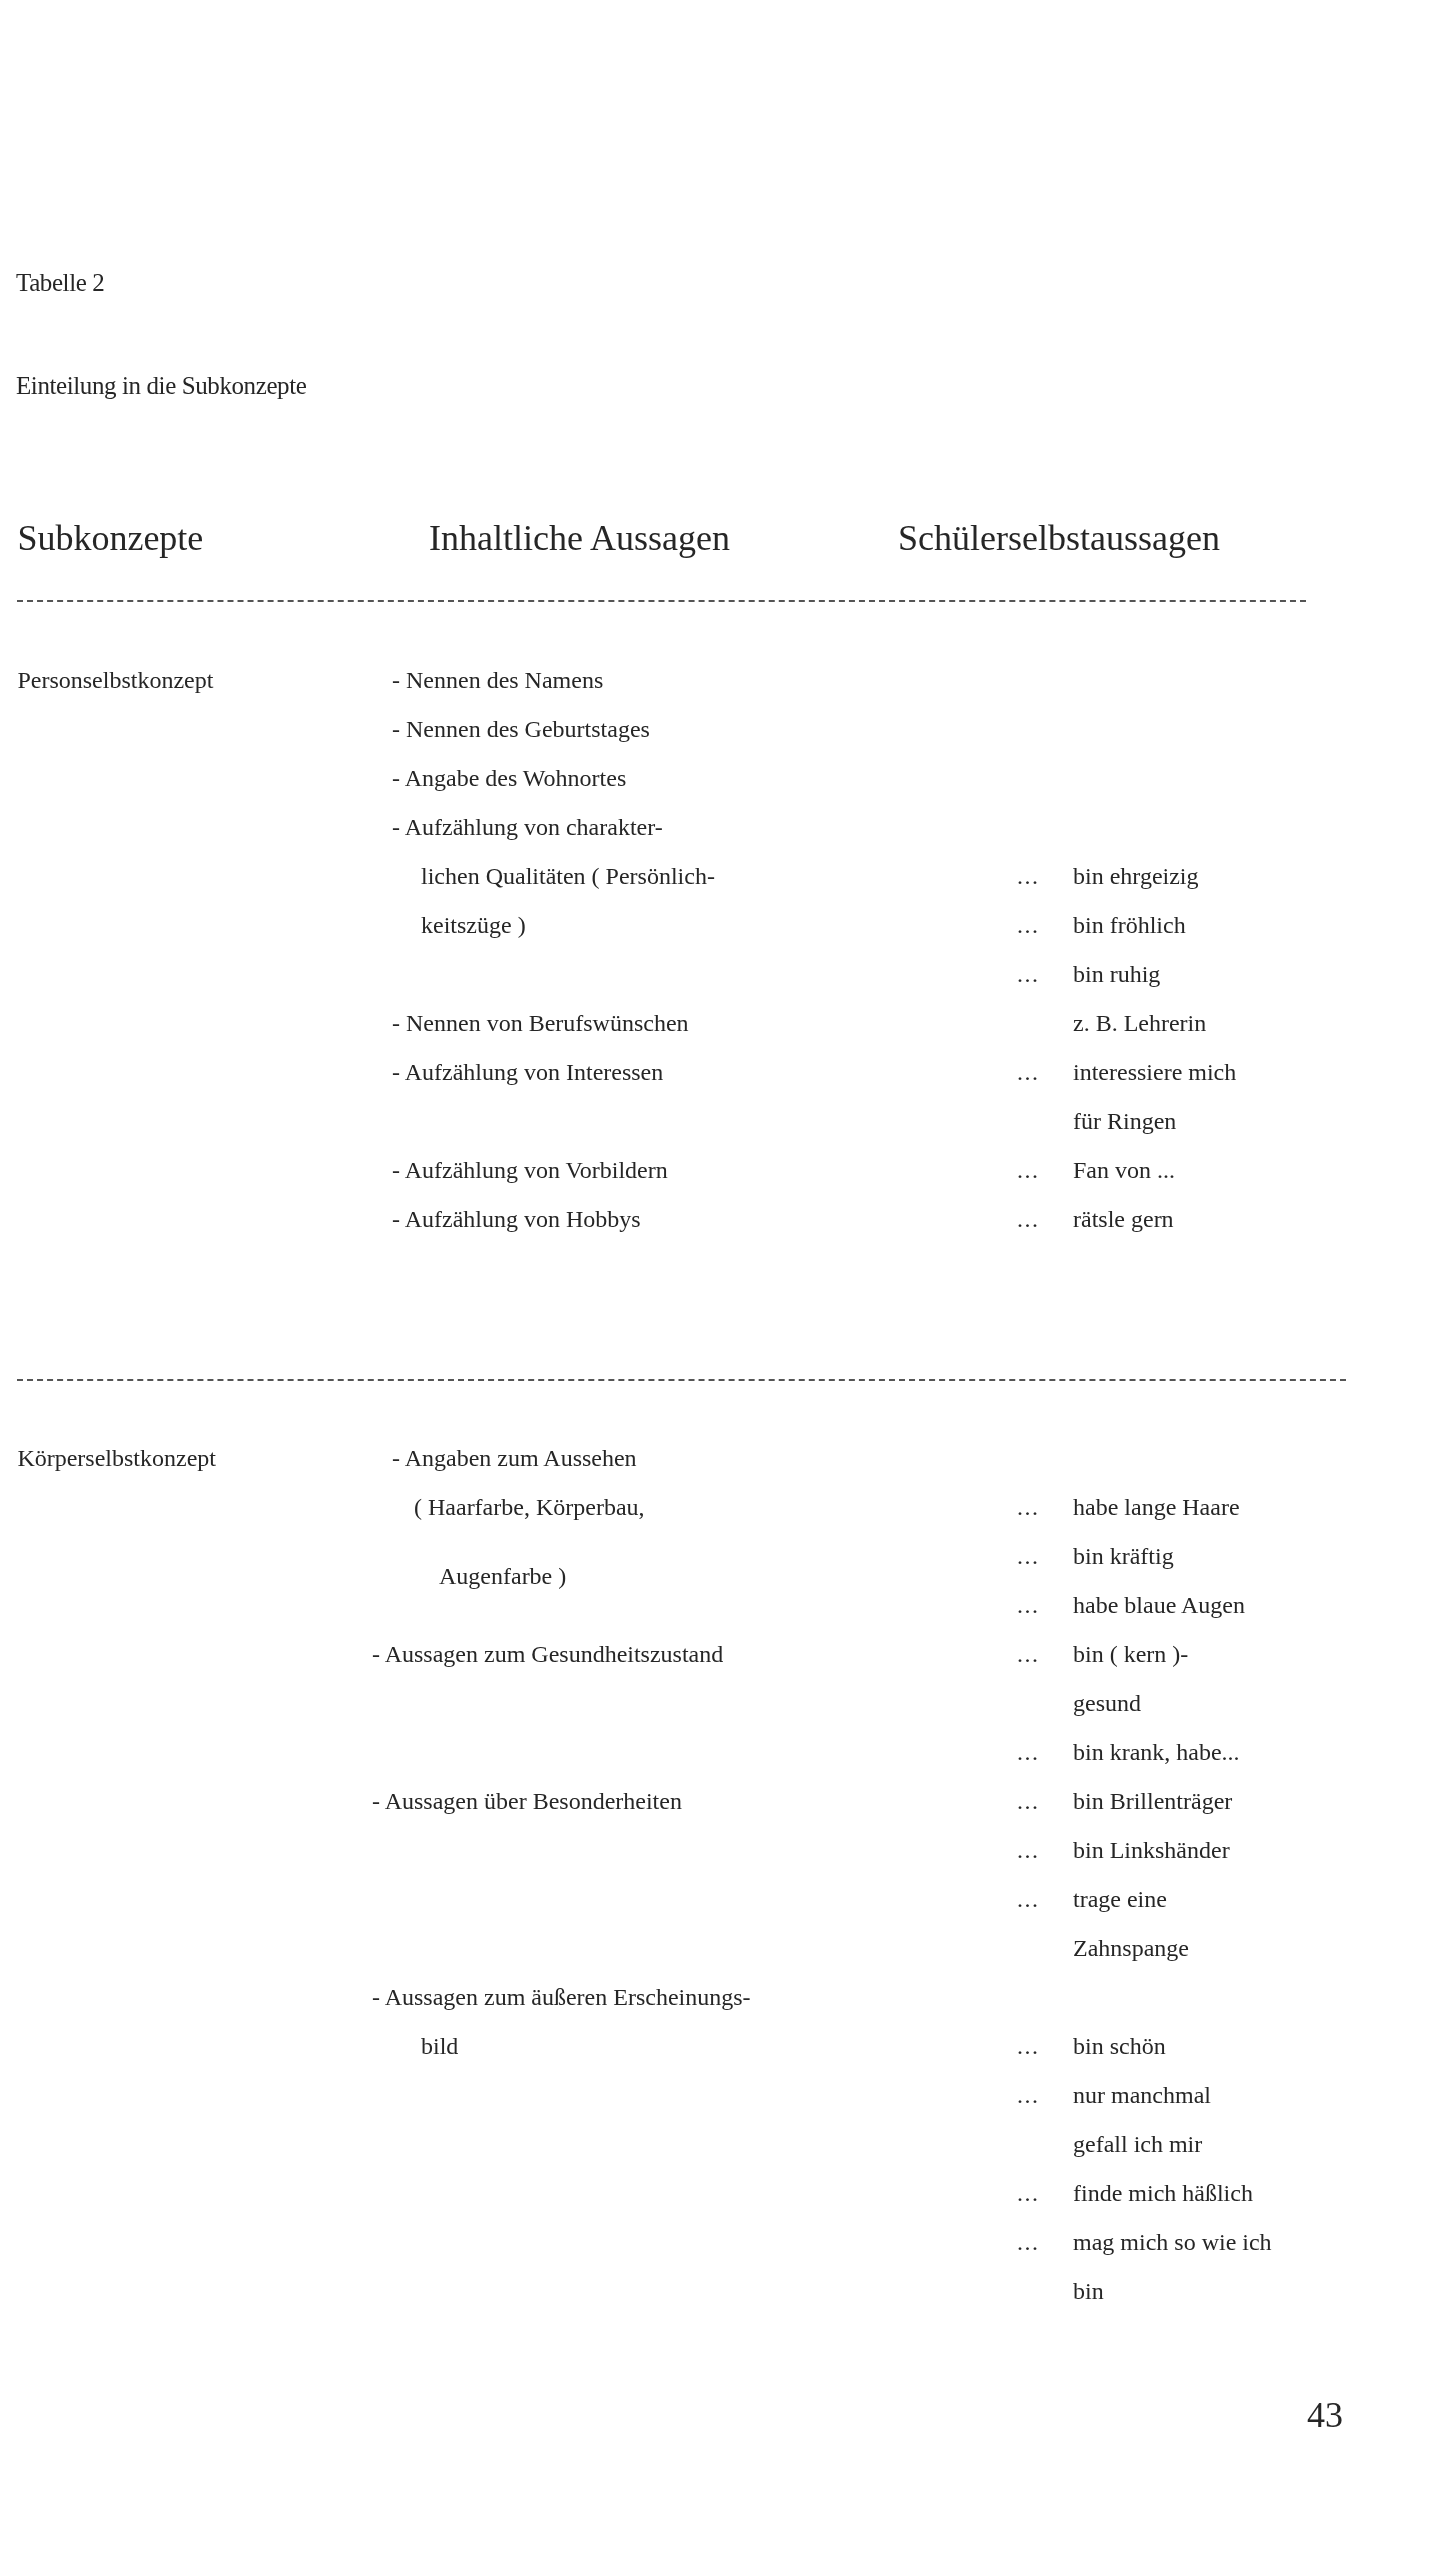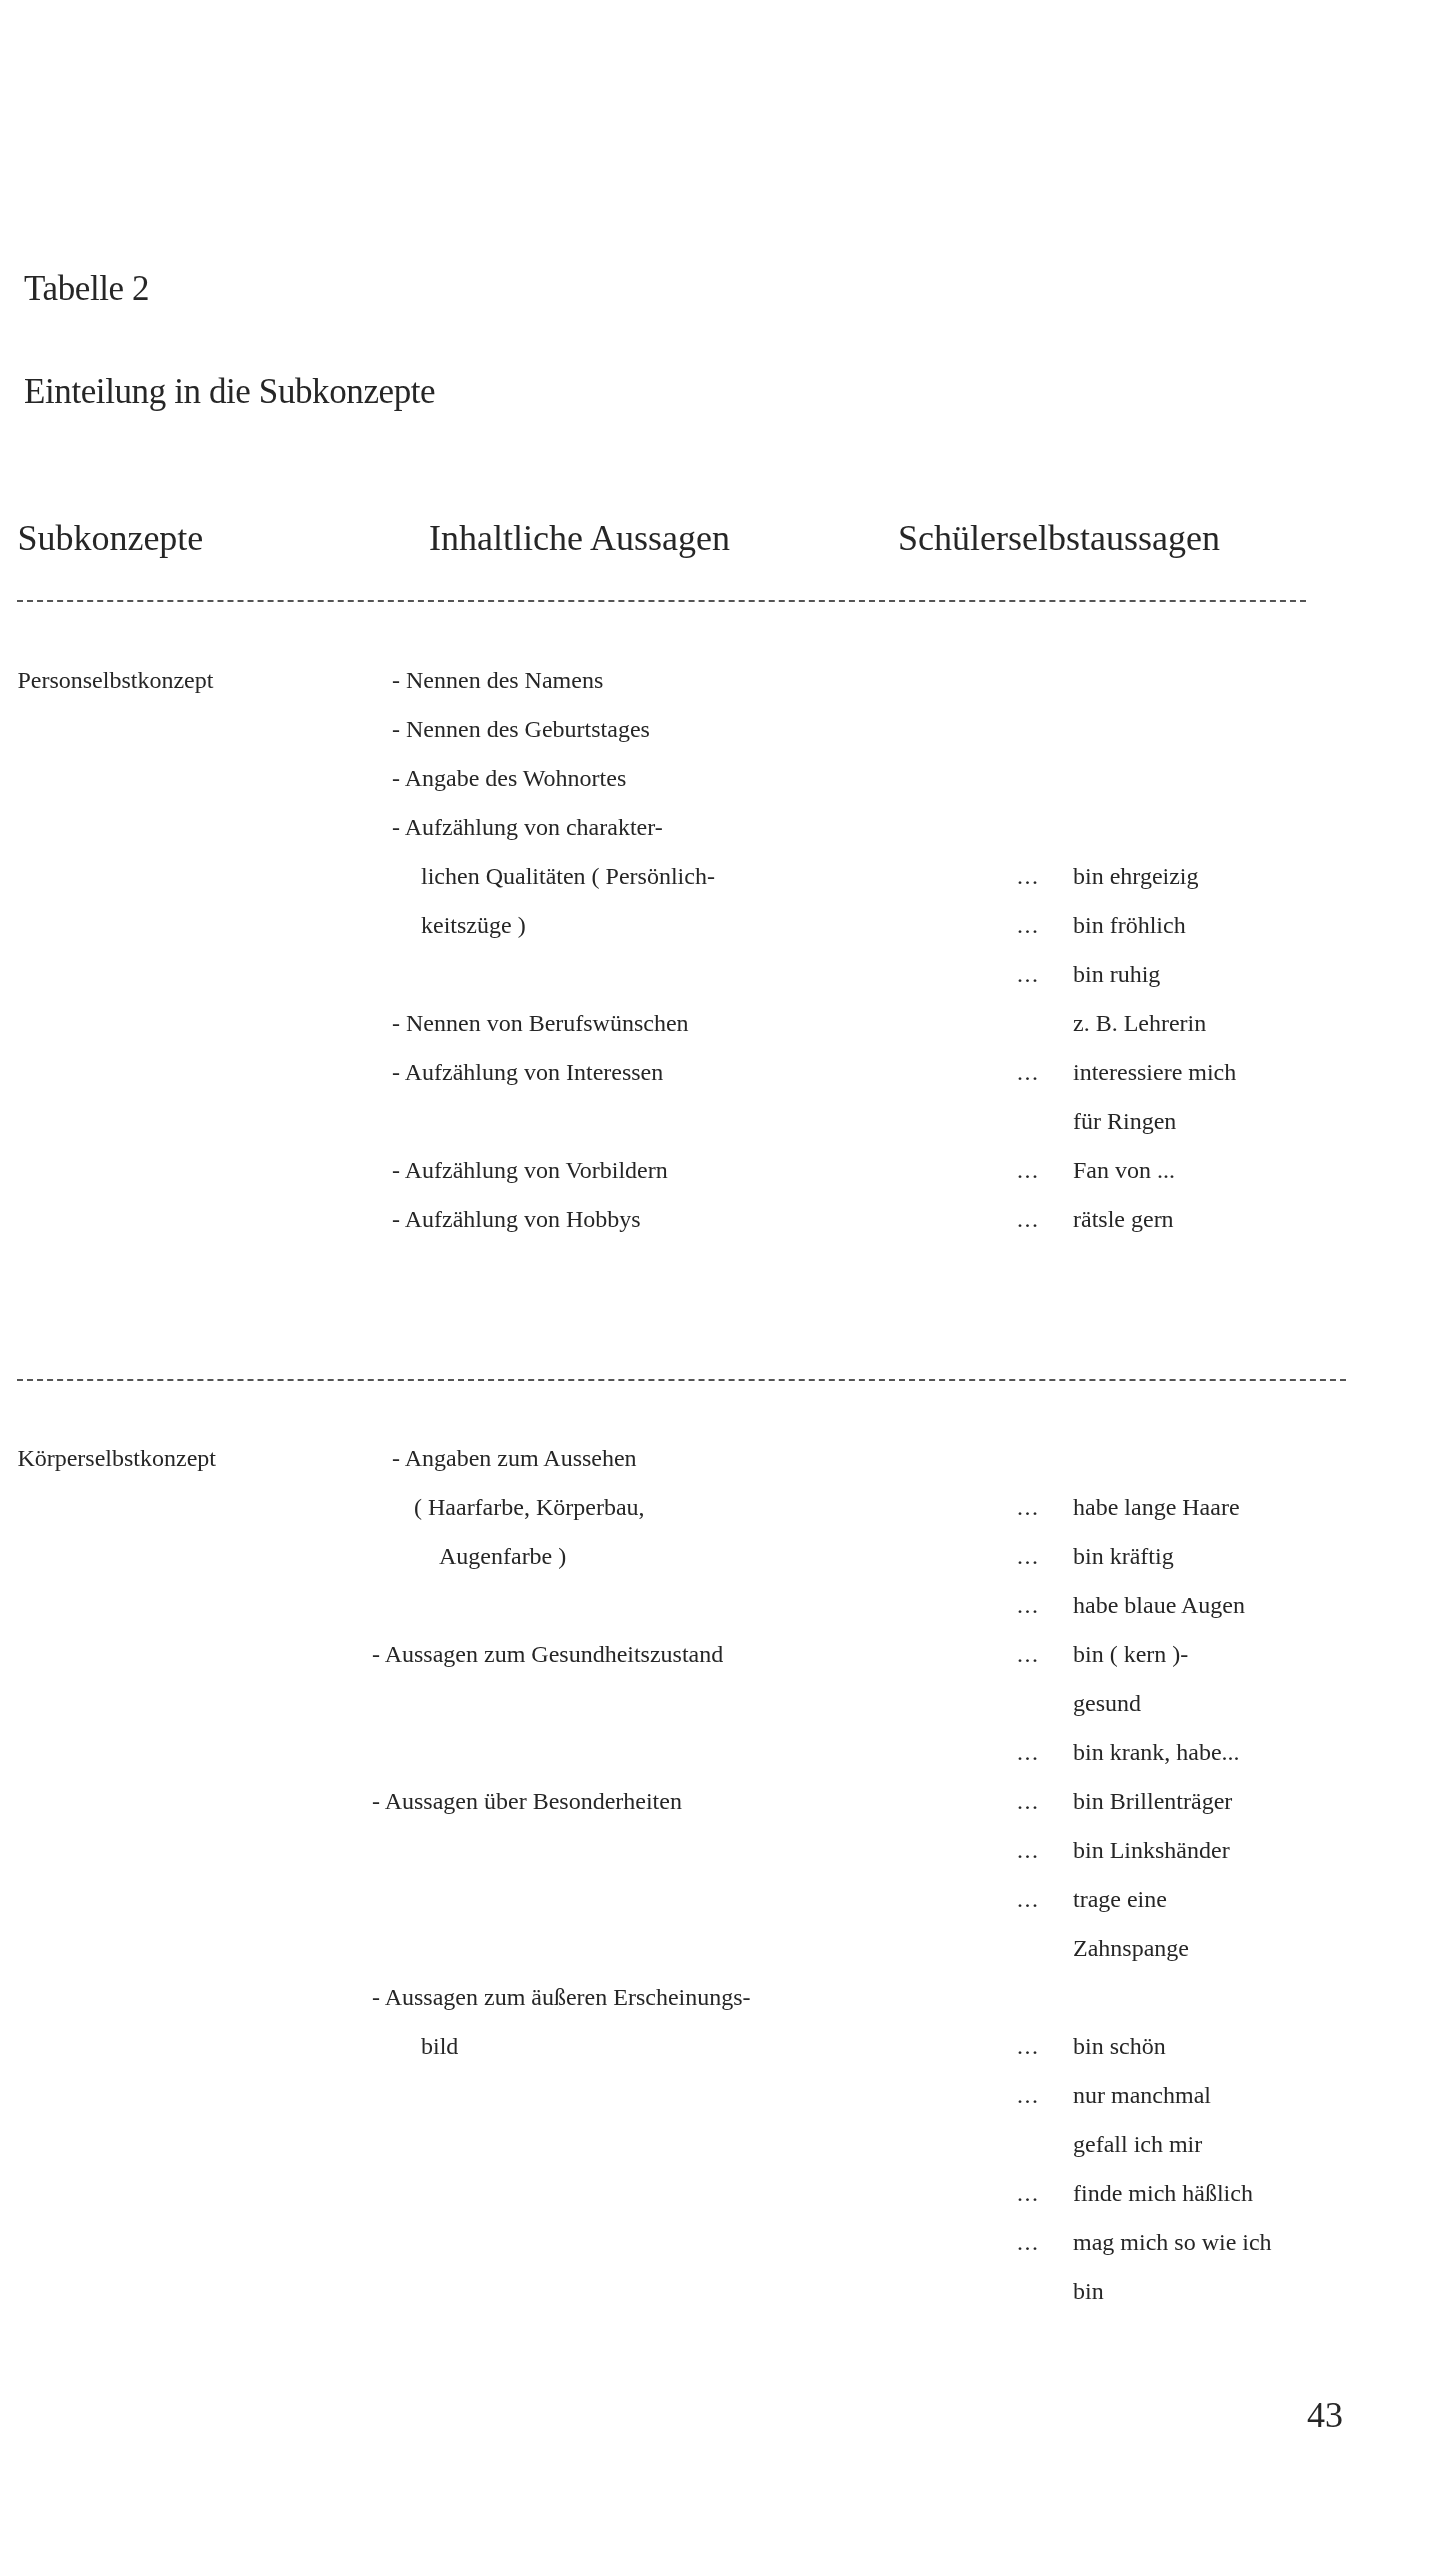--- a/index.html
+++ b/index.html
@@ -2,21 +2,21 @@
 <html style="font-size:11.6px"><head>
 <meta charset="utf-8">
 <style>
   html, body { margin:0; padding:0; background:#ffffff; }
   body {
     width:1453px; height:2563px; position:relative; overflow:hidden;
     font-family:"Liberation Serif","DejaVu Serif",serif;
     color:#262626;
   }
   .page { position:absolute; left:0; top:0; width:1453px; height:2563px; }
-  .caption { position:absolute; left:24px; font-size:35px; letter-spacing:-0.4px; }
+  .caption { position:absolute; left:16px; font-size:25px; letter-spacing:-0.4px; }
   #table-label { top:269px; }
   #table-title { top:372px; }
   .header { position:absolute; top:517px; left:0; width:1156px; height:44px; font-size:36px; }
   .header span { position:absolute; top:0; white-space:nowrap; }
   .h1 { left:17.4px; } .h2 { left:429px; } .h3 { left:898px; }
   .dashline {
     position:absolute; height:0; border-top:2.9px dashed #555;
   }
   #rule-1 { top:600px; left:17.4px; width:1289px; }
   #rule-2 { top:1379px; left:17.4px; width:1329px; }
@@ -103,21 +103,21 @@
       <div class="row">
         <span class="c1">Körperselbstkonzept</span>
         <span class="c2" style="left: 392px;">- Angaben zum Aussehen</span>
       </div>
       <div class="row">
         <span class="c2" style="left: 414px;">( Haarfarbe, Körperbau,</span>
         <span class="c3dots">...</span>
         <span class="c3">habe lange Haare</span>
       </div>
       <div class="row">
-        <span class="c2" style="left: 439px;">Augenfarbe )</span>
+        <span class="c2" style="left: 439px; margin-top: 20px;">Augenfarbe )</span>
         <span class="c3dots">...</span>
         <span class="c3">bin kräftig</span>
       </div>
       <div class="row">
         <span class="c3dots">...</span>
         <span class="c3">habe blaue Augen</span>
       </div>
       <div class="row">
         <span class="c2" style="left: 372px;">- Aussagen zum Gesundheitszustand</span>
         <span class="c3dots">...</span>

